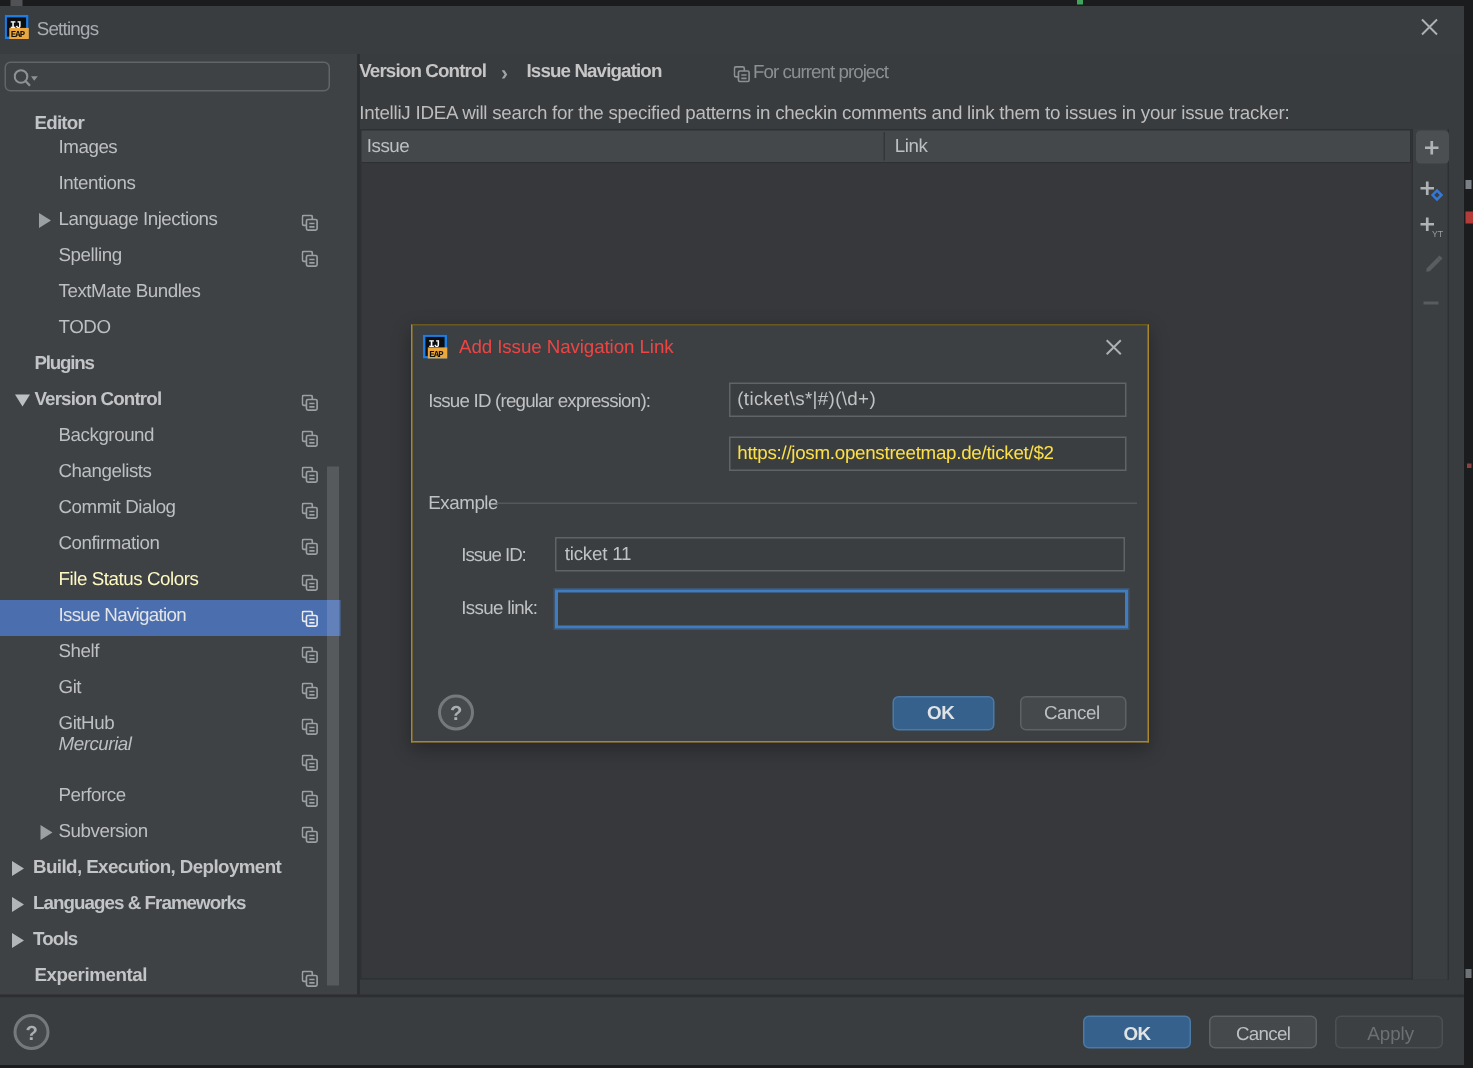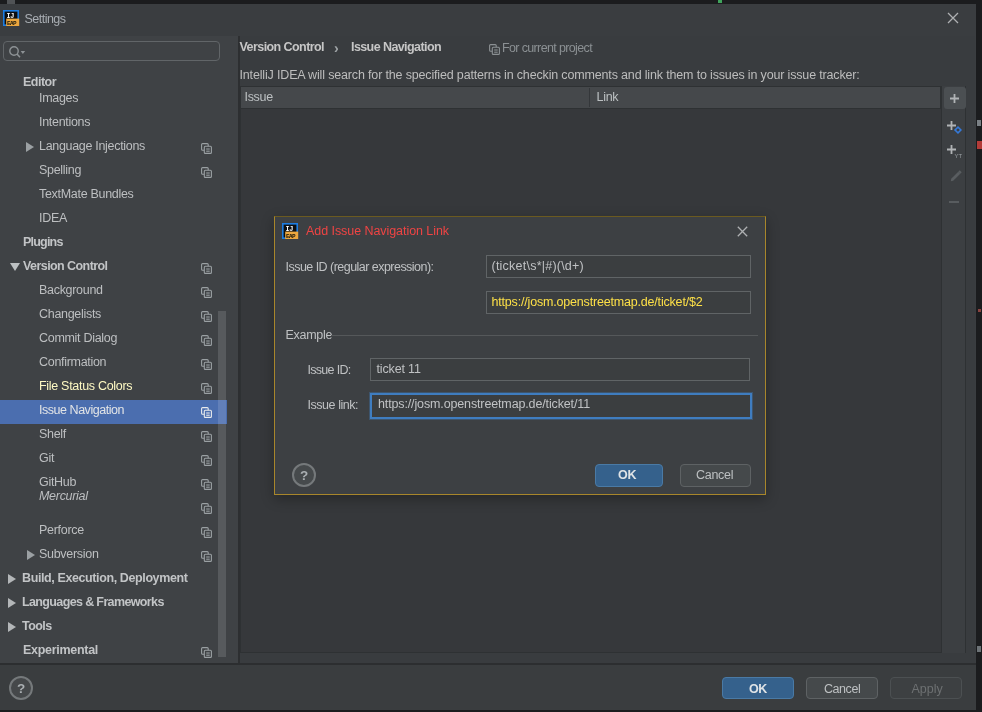--- a/index.html
+++ b/index.html
@@ -54,21 +54,21 @@
       <line x1="5.2" y1="8.2" x2="8.7" y2="8.2" stroke="#9aa0a3" stroke-width="1.1"></line>
     </svg>
 <div class="txt" style="left:39px;top:163.35px;font-size:12.5px;font-weight:normal;letter-spacing:-0.3px;color:#bdbfc1;">Spelling</div>
 <svg class="abs" style="left:200.5px;top:166.6px;" width="11" height="11" viewBox="0 0 11 11">
       <rect x="0.6" y="0.6" width="6.6" height="6.6" rx="1" fill="none" stroke="#9aa0a3" stroke-width="1.1"></rect>
       <rect x="3.3" y="3.3" width="7.1" height="7.1" rx="1" fill="#3f4245" stroke="#9aa0a3" stroke-width="1.1"></rect>
       <line x1="5.2" y1="6" x2="8.7" y2="6" stroke="#9aa0a3" stroke-width="1.1"></line>
       <line x1="5.2" y1="8.2" x2="8.7" y2="8.2" stroke="#9aa0a3" stroke-width="1.1"></line>
     </svg>
 <div class="txt" style="left:39px;top:187.35px;font-size:12.5px;font-weight:normal;letter-spacing:-0.3px;color:#bdbfc1;">TextMate Bundles</div>
-<div class="txt" style="left:39px;top:211.35px;font-size:12.5px;font-weight:normal;letter-spacing:-0.3px;color:#bdbfc1;">IDEA</div>
+<div class="txt" style="left:39px;top:211.35px;font-size:12.5px;font-weight:normal;letter-spacing:-0.3px;color:#bdbfc1;">TODO</div>
 <div class="txt" style="left:23px;top:235.35px;font-size:12.5px;font-weight:bold;letter-spacing:-0.8px;color:#c2c4c6;">Plugins</div>
 <div class="txt" style="left:23px;top:259.35px;font-size:12.5px;font-weight:bold;letter-spacing:-0.572px;color:#c2c4c6;">Version Control</div>
 <div class="arrD" style="left:10px;top:262.7px;"></div>
 <svg class="abs" style="left:200.5px;top:262.6px;" width="11" height="11" viewBox="0 0 11 11">
       <rect x="0.6" y="0.6" width="6.6" height="6.6" rx="1" fill="none" stroke="#9aa0a3" stroke-width="1.1"></rect>
       <rect x="3.3" y="3.3" width="7.1" height="7.1" rx="1" fill="#3f4245" stroke="#9aa0a3" stroke-width="1.1"></rect>
       <line x1="5.2" y1="6" x2="8.7" y2="6" stroke="#9aa0a3" stroke-width="1.1"></line>
       <line x1="5.2" y1="8.2" x2="8.7" y2="8.2" stroke="#9aa0a3" stroke-width="1.1"></line>
     </svg>
 <div class="txt" style="left:39px;top:283.35px;font-size:12.5px;font-weight:normal;letter-spacing:-0.3px;color:#bdbfc1;">Background</div>
@@ -252,21 +252,20 @@
 
   <div class="txt" style="left:285.5px;top:327.85px;font-size:12.5px;font-weight:normal;letter-spacing:-0.3px;color:#bfc1c3;">Example</div>
   <div class="abs" style="left:331px;top:335px;width:427px;height:1px;background:#55585a;"></div>
 
   <div class="txt" style="left:307.5px;top:363.05px;font-size:12.5px;font-weight:normal;letter-spacing:-0.7px;color:#bfc1c3;">Issue ID:</div>
   <div class="field" style="left:370px;top:358px;width:380px;height:23px;"></div>
   <div class="txt" style="left:376.5px;top:362.25px;font-size:12.5px;font-weight:normal;letter-spacing:-0.15px;color:#c0c2c4;">ticket 11</div>
 
   <div class="txt" style="left:307.5px;top:397.75px;font-size:12.5px;font-weight:normal;letter-spacing:-0.45px;color:#bfc1c3;">Issue link:</div>
   <div class="field" style="left:369.5px;top:393px;width:382px;height:25.5px;border:2px solid #3f7dc0;box-shadow:0 0 0 1px rgba(63,125,192,0.35);"></div>
-  <div class="txt" style="left:378px;top:396.75px;font-size:12.5px;font-weight:normal;letter-spacing:-0.135px;color:#c0c2c4;">https://josm.openstreetmap.de/ticket/11</div>
 
   <div class="abs" style="left:292px;top:463px;width:24px;height:24px;background:#464a4c;border:2px solid #75797b;border-radius:50%;box-sizing:border-box;"></div>
   <div class="txt" style="left:300px;top:468px;font-size:13.5px;font-weight:bold;color:#aaafb2;">?</div>
   <div class="abs" style="left:594.5px;top:464px;width:68px;height:23px;background:#35618c;border:1px solid #4a7aa5;border-radius:4px;box-sizing:border-box;"></div>
   <div class="txt" style="left:618px;top:468.35px;font-size:12.5px;font-weight:bold;letter-spacing:-0.3px;color:#dfe3e6;">OK</div>
   <div class="abs" style="left:680px;top:464px;width:71px;height:23px;background:#45494b;border:1px solid #5e6264;border-radius:4px;box-sizing:border-box;"></div>
   <div class="txt" style="left:696px;top:468.35px;font-size:12.5px;font-weight:normal;letter-spacing:-0.3px;color:#bdc0c2;">Cancel</div>
 </div>
 
 </body></html>

